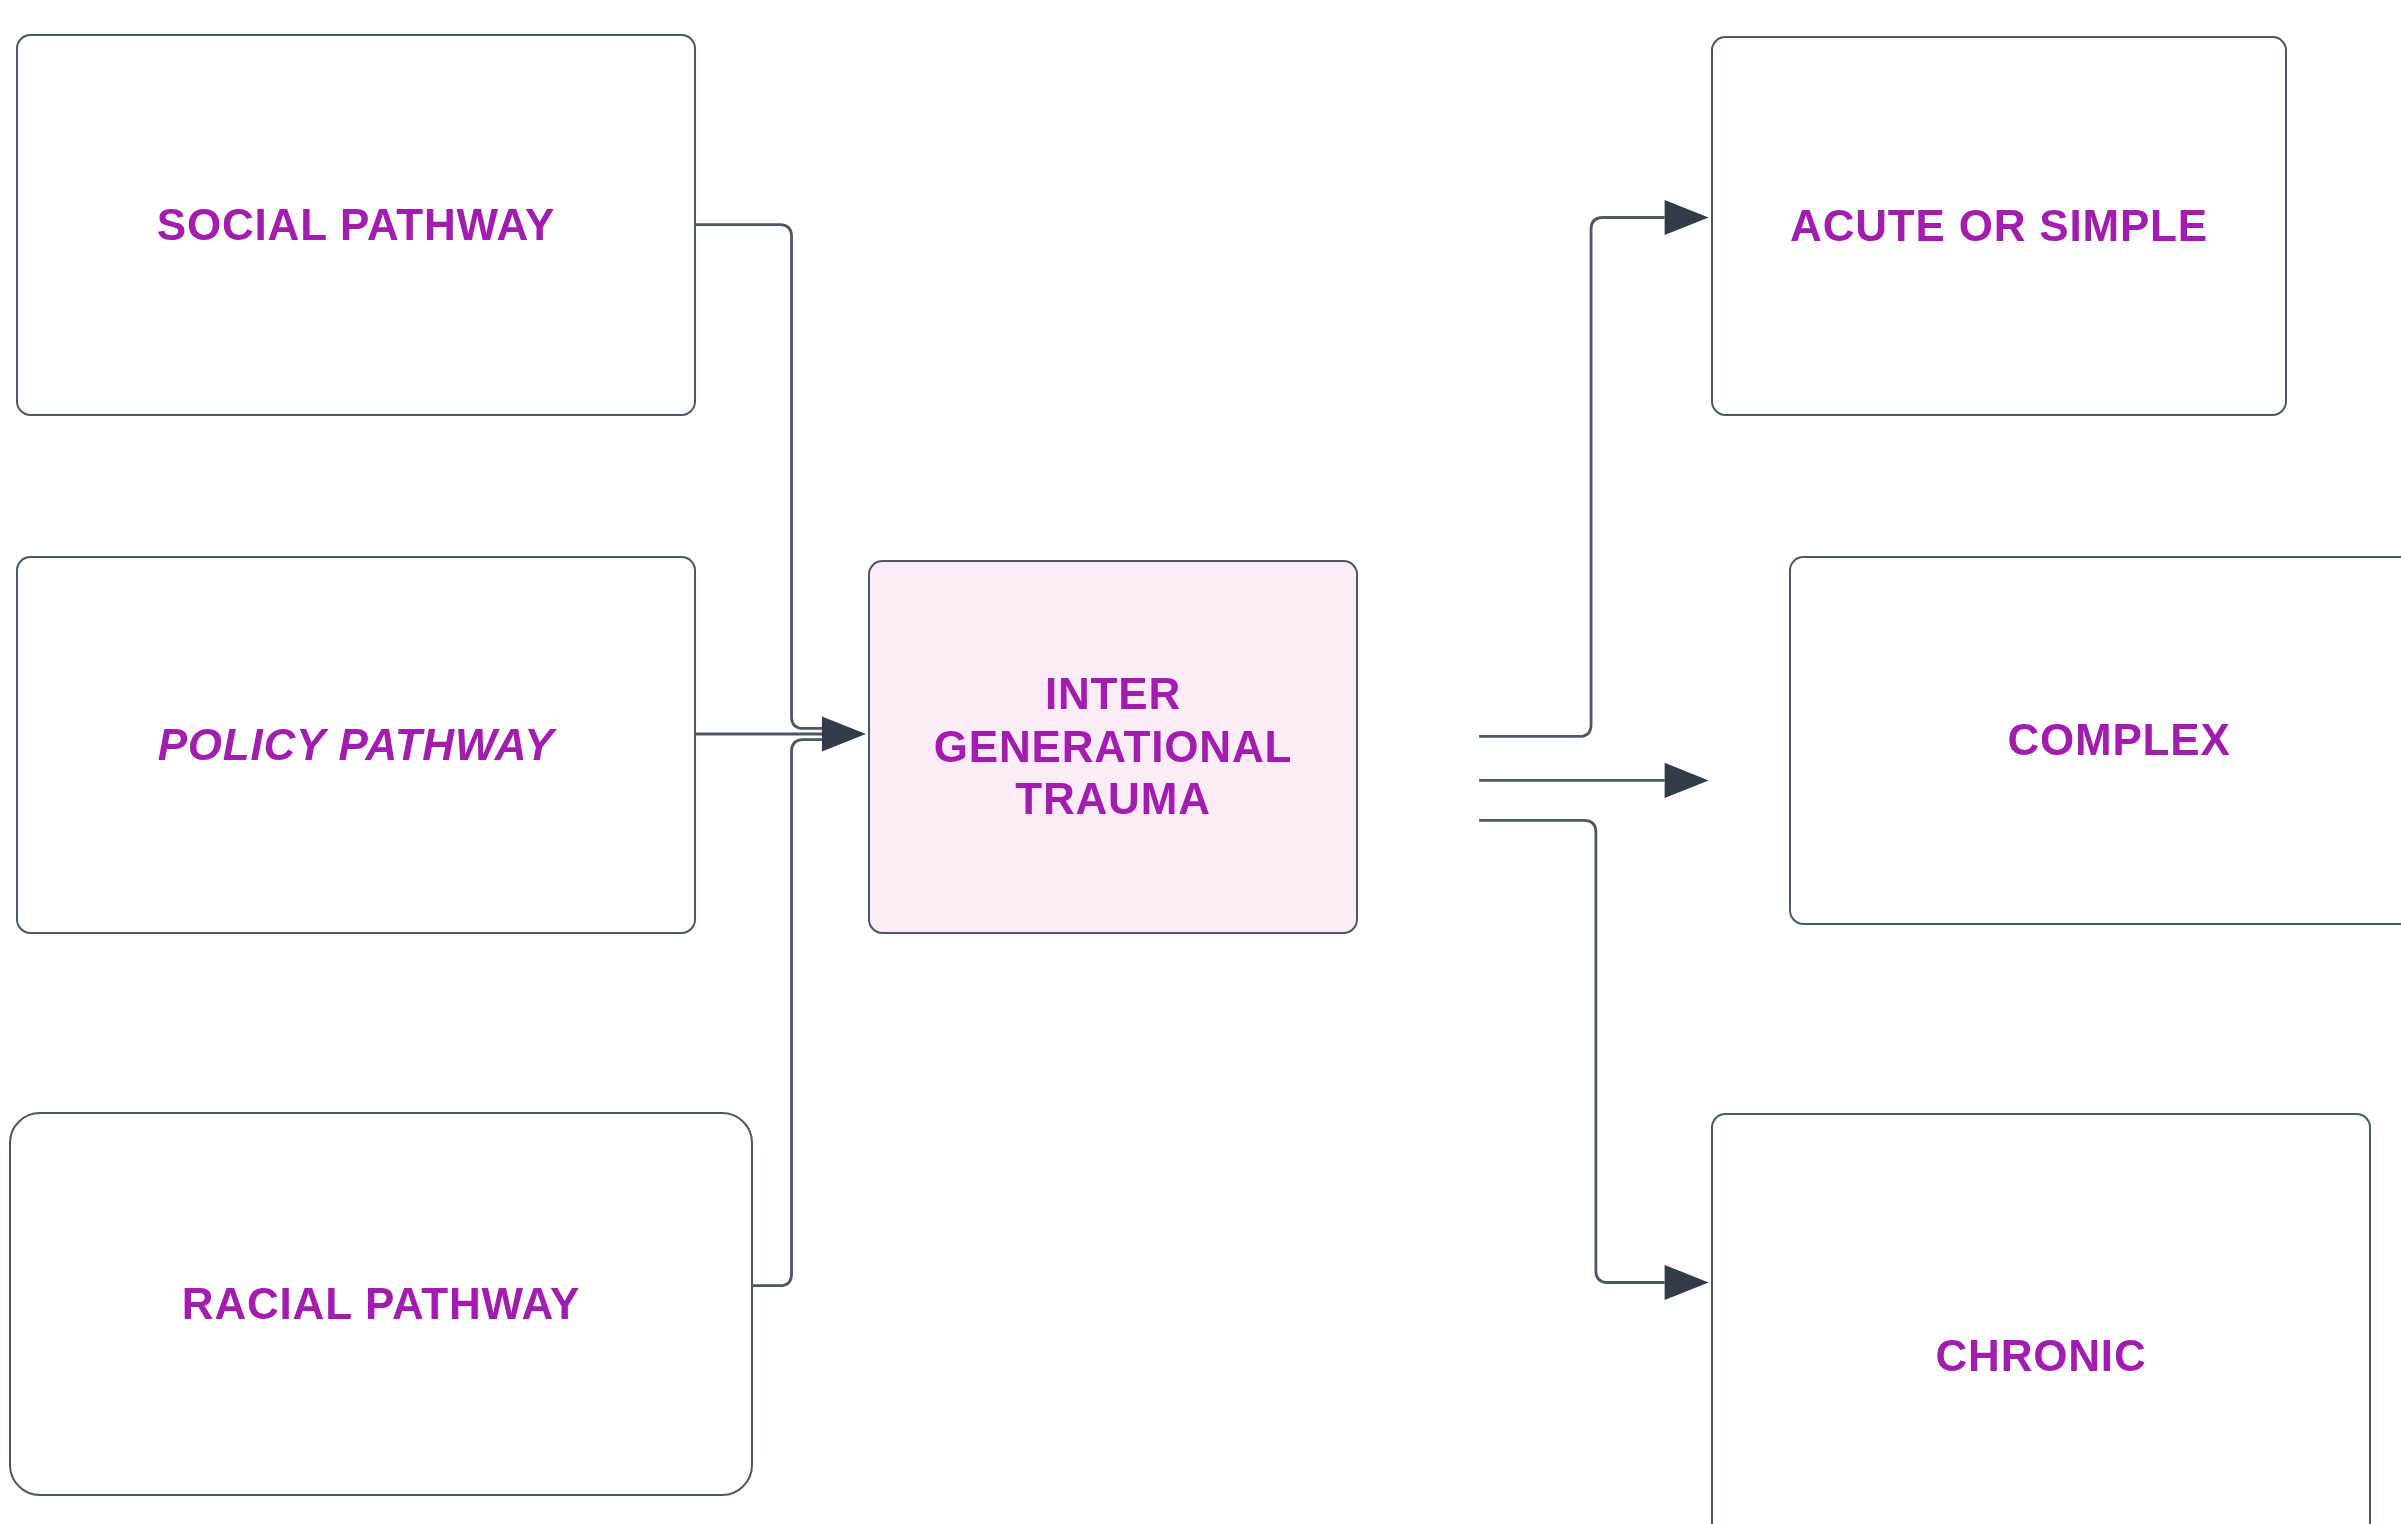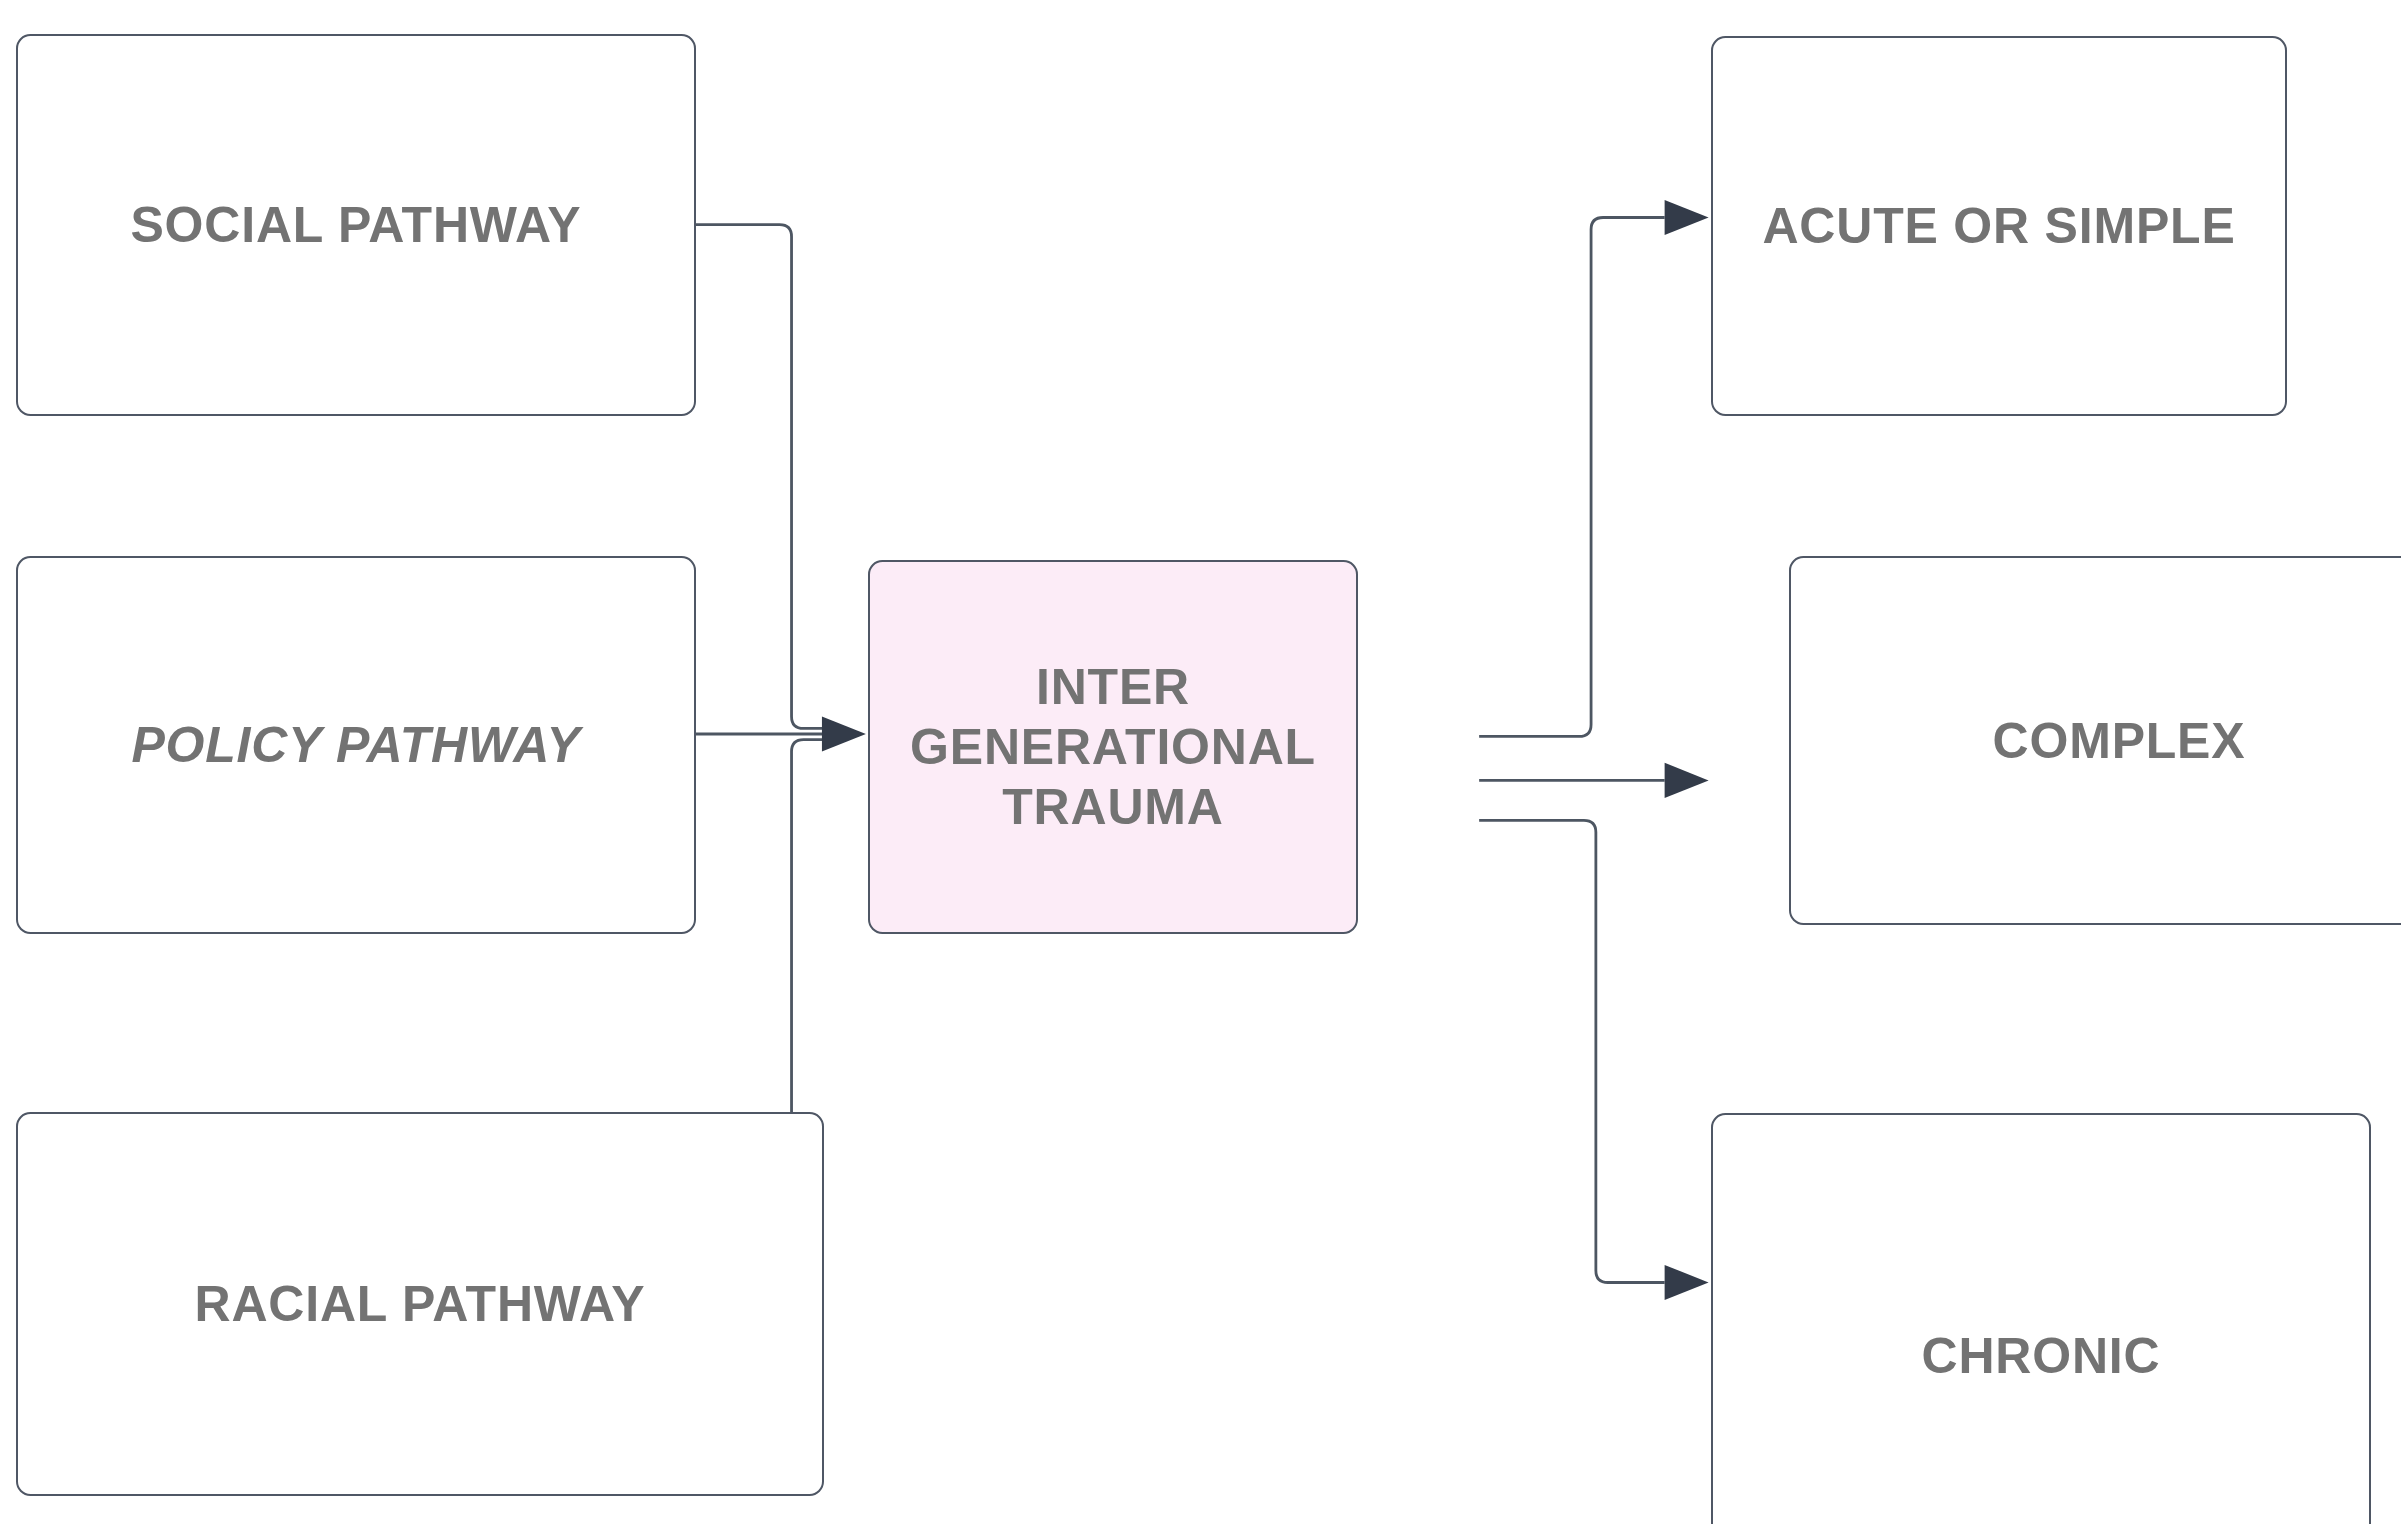--- a/index.html
+++ b/index.html
@@ -28,34 +28,34 @@
     box-sizing: border-box;
     background: #ffffff;
     border: 2.4px solid #4f5765;
     border-radius: 14.4px;
     display: flex;
     align-items: center;
     justify-content: center;
     text-align: center;
   }
   .node .label {
-    font-size: 50px;
+    font-size: 44px;
     font-weight: bold;
     letter-spacing: 0.8px;
     line-height: 1.2;
-    color: #737373;
+    color: #a21caf;
     max-width: 576px;
   }
   .node.highlight {
     background: #fcecf7;
   }
   
   #node-social  { left: 16px;   top: 34px;   width: 680px; height: 382px; }
   #node-policy  { left: 16px;   top: 556px;  width: 680px; height: 378px; font-style: italic; }
-  #node-racial  { left: 16px;   top: 1112px; width: 808px; height: 384px; }
+  #node-racial  { left: 9px;   top: 1112px; width: 744px; height: 384px; border-radius: 31px; }
   #node-trauma  { left: 868px; top: 560px;  width: 490px; height: 374px; }
   #node-acute   { left: 1711px; top: 36px;   width: 576px; height: 380px; }
   #node-complex { left: 1789px; top: 556px;  width: 660px; height: 369px; }
   #node-chronic { left: 1711px; top: 1113px; width: 660px; height: 486px; }
 
   .edge {
     fill: none;
     stroke: #4d5662;
     stroke-width: 3.5;
   }

